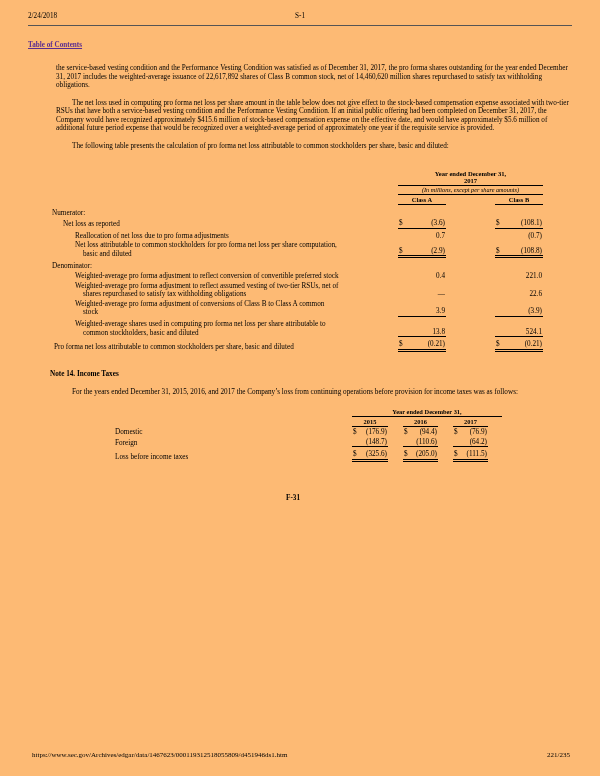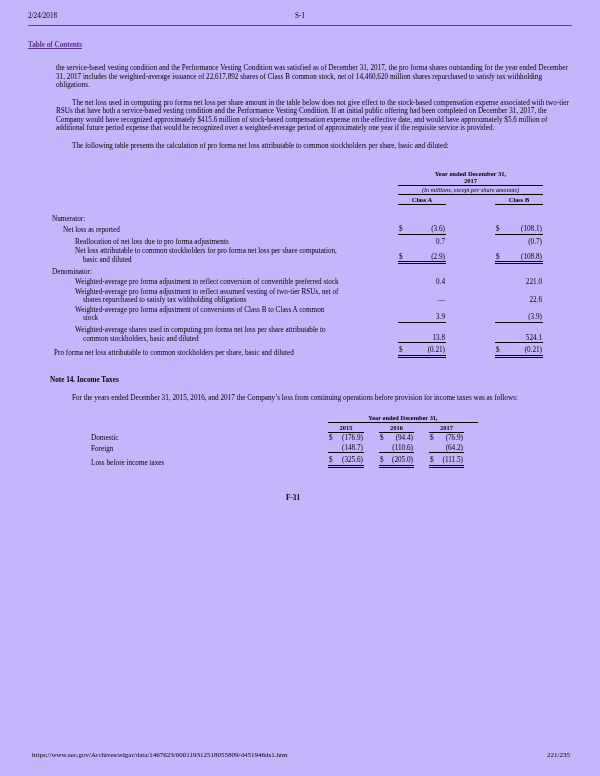--- a/index.html
+++ b/index.html
@@ -1,19 +1,19 @@
 <!DOCTYPE html>
 <html><head>
 <meta charset="utf-8">
 <style>
   * { margin:0; padding:0; box-sizing:border-box; }
   html,body { background:#e8e8e8; }
   .page {
     position:relative; width:600px; height:776px; margin:0 auto;
-    background:#c4b5fd; color:#000;
+    background:#fdba74; color:#000;
     font-family:"Liberation Serif","DejaVu Serif",serif;
     font-size:7.2px; line-height:8.3px;
     overflow:hidden;
   }
   
   .hdr { position:relative; padding-top:12px; height:25px; }
   .hdr-date { position:absolute; left:28px; top:12px; }
   .hdr-form { position:absolute; left:0; right:0; top:12px; text-align:center; }
   .hdr-rule { position:absolute; left:28px; right:28px; top:25px; border-top:1.5px solid #555; }
   .toc { margin:16px 0 0 28px; }
@@ -25,38 +25,38 @@
   .body p.ind { text-indent:16px; }
   
   .t1 { margin-left:-10px; margin-top:19px; }   
   .t1-head { margin-left:352px; width:145px; text-align:center; }
   .t1-period { font-weight:bold; font-size:6.6px; line-height:7.2px; }
   .t1-rule { border-top:1px solid #000; margin-top:1px; }
   .t1-units { font-style:italic; font-size:6.2px; line-height:7.4px; }
   .t1-cols { display:flex; justify-content:space-between; margin-top:1px; }
   .t1-colhead { width:48px; text-align:center; font-weight:bold; font-size:6.4px;
                 line-height:8px; border-bottom:1px solid #000; }
-  .t1-body { margin-top:10px; }
+  .t1-body { margin-top:4px; }
   .t1-row { display:flex; align-items:flex-end; margin-top:1px; }
   .t1-label { width:352px; flex:none; line-height:8.6px; }
   .t1-label .txt { display:block; max-width:295px; }
   .ind0 .txt { padding-left:8px; }
   .ind1 .txt { padding-left:6px; }
   .ind2 .txt { padding-left:23px; text-indent:-6px; }
   .ind3 .txt { padding-left:37px; text-indent:-8px; }
   .cell { flex:none; display:flex; justify-content:space-between; align-items:baseline;
           line-height:8.6px; padding:0 1px; }
   .cellA { width:48px; }
   .cellB { width:48px; margin-left:49px; }
   .bd1 { border-bottom:1px solid #000; }
   .bd2 { border-bottom:3px double #000; }
   
   .note-h { margin-top:18px; margin-left:-6px; font-weight:bold; }
   
-  .t2 { margin-left:35px; margin-top:12px; }    
+  .t2 { margin-left:59px; margin-top:12px; }    
   .t2-span { margin-left:237px; width:150px; text-align:center; font-weight:bold;
              font-size:6.4px; line-height:7.6px; border-bottom:1px solid #000; }
   .t2-years { display:flex; margin-left:237px; margin-top:1px; }
   .t2-year { text-align:center; font-weight:bold; font-size:6.4px; line-height:7.8px;
              border-bottom:1px solid #000; }
   .t2-row { display:flex; align-items:flex-end; margin-top:1px; }
   .t2-label { width:237px; flex:none; line-height:8.8px; }
   .t2-cell { line-height:8.8px; }
   .t2c1 { width:36px; }
   .t2c2 { width:35px; margin-left:15px; }

